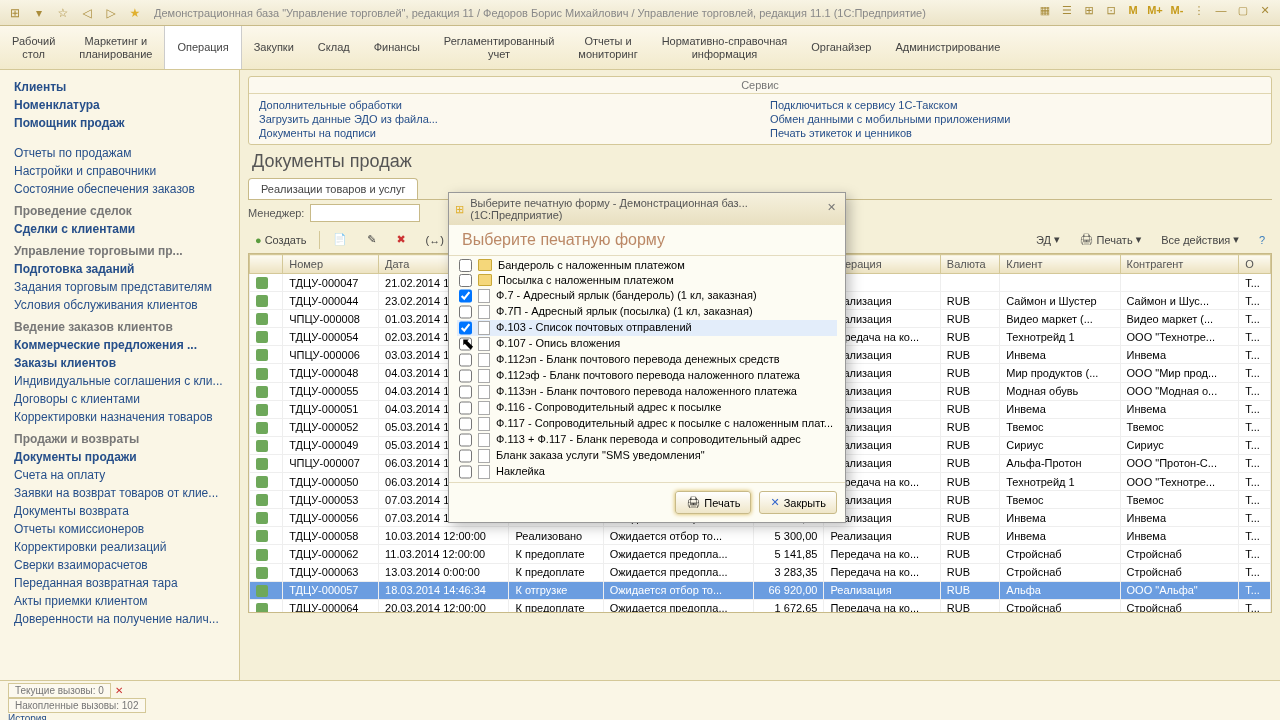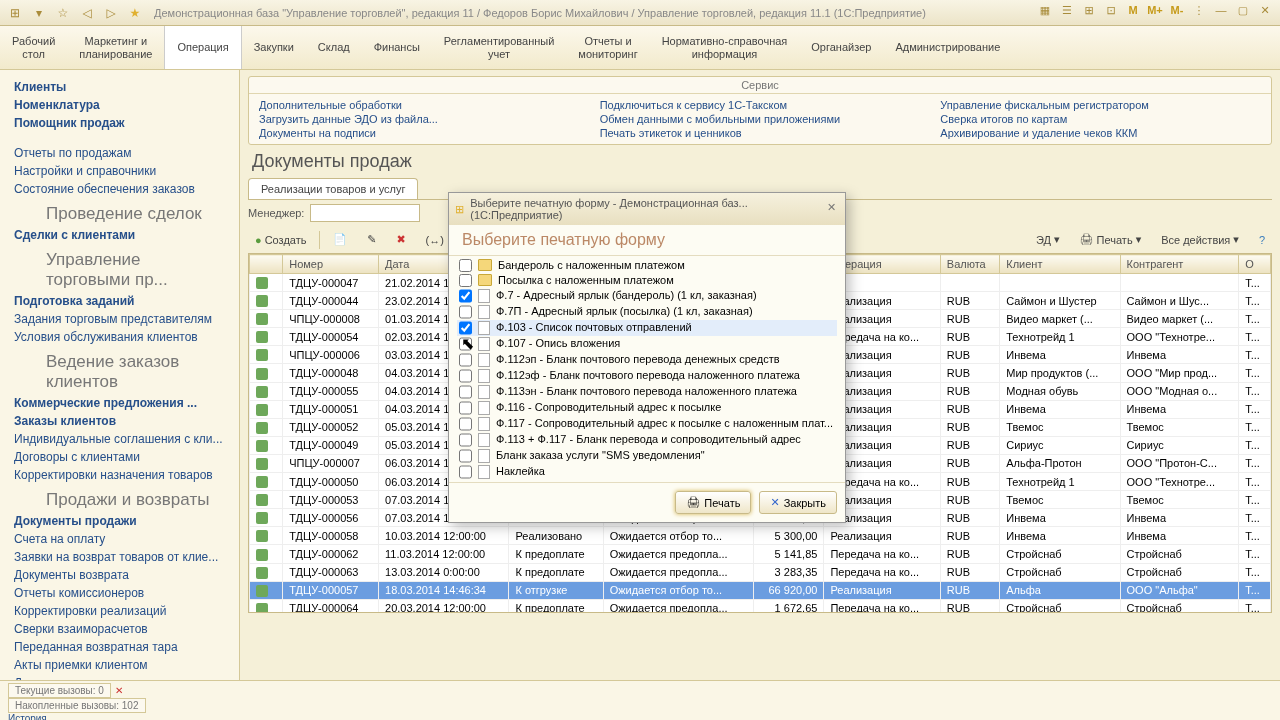--- a/index.html
+++ b/index.html
@@ -9,21 +9,21 @@
 .titlebar .icon-btn { width: 18px; height: 18px; text-align: center; line-height: 18px; color: #aa8c3b; cursor: pointer; font-size: 12px; }
 .titlebar .title-text { margin-left: 10px; color: #888; font-size: 11px; flex: 1; white-space: nowrap; overflow: hidden; }
 .titlebar .icons-right { display: flex; gap: 4px; align-items: center; }
 .titlebar .r-ico { width: 18px; height: 18px; font-size: 11px; color: #a88c3b; text-align: center; cursor: pointer; }
 .titlebar .mm { color: #c69b1b; font-weight: bold; }
 .main-menu { height: 44px; background: linear-gradient(#fcf8ec, #f2eacc); display: flex; border-bottom: 1px solid #d4c898; }
 .main-menu .mitem { padding: 6px 12px; text-align: center; font-size: 11px; color: #444; cursor: pointer; line-height: 13px; display: flex; flex-direction: column; justify-content: center; }
 .main-menu .mitem.active { background: #fff; border-left: 1px solid #ccc; border-right: 1px solid #ccc; }
 .body-row { display: flex; height: calc(100% - 70px - 40px); }
 .left-nav { width: 240px; background: #faf6e6; border-right: 1px solid #d4c898; padding: 8px 0; overflow: hidden; }
-.left-nav .grp-title { color: #777; font-size: 17px; padding: 6px 14px 2px; font-weight: normal; margin-left: 32px; }
+.left-nav .grp-title { color: #777; font-size: 12px; padding: 6px 14px 2px; font-weight: bold; }
 .left-nav a { display: block; padding: 2px 14px; color: #264f8a; text-decoration: none; font-size: 12px; cursor: pointer; white-space: nowrap; overflow: hidden; text-overflow: ellipsis; }
 .left-nav a.bold { font-weight: bold; }
 .content { flex: 1; padding: 6px 8px; position: relative; overflow: hidden; }
 .service-panel { border: 1px solid #d4c898; background: #fcf9ef; border-radius: 3px; margin-bottom: 6px; }
 .service-panel .sp-title { text-align: center; color: #777; font-size: 11px; padding: 2px; border-bottom: 1px solid #e0d6b0; }
 .service-panel .sp-row { display: flex; }
 .service-panel .sp-col { flex: 1; padding: 4px 10px; }
 .service-panel a { display: block; color: #264f8a; font-size: 11px; padding: 1px 0; cursor: pointer; }
 .doc-title { color: #555; font-size: 18px; margin: 4px 0 6px 4px; }
 .tabs { display: flex; border-bottom: 1px solid #c8ba88; }
@@ -141,25 +141,20 @@
           <div class="sp-col">
             <a>Дополнительные обработки</a>
             <a>Загрузить данные ЭДО из файла...</a>
             <a>Документы на подписи</a>
           </div>
           <div class="sp-col">
             <a>Подключиться к сервису 1С-Такском</a>
             <a>Обмен данными с мобильными приложениями</a>
             <a>Печать этикеток и ценников</a>
           </div>
-          <div class="sp-col">
-            <a>Управление фискальным регистратором</a>
-            <a>Сверка итогов по картам</a>
-            <a>Архивирование и удаление чеков ККМ</a>
-          </div>
         </div>
     </div>
 
     <div class="doc-title">Документы продаж</div>
 
     <div class="tabs">
       <div class="tab">Реализации товаров и услуг</div>
     </div>
 
     <div class="toolbar">

